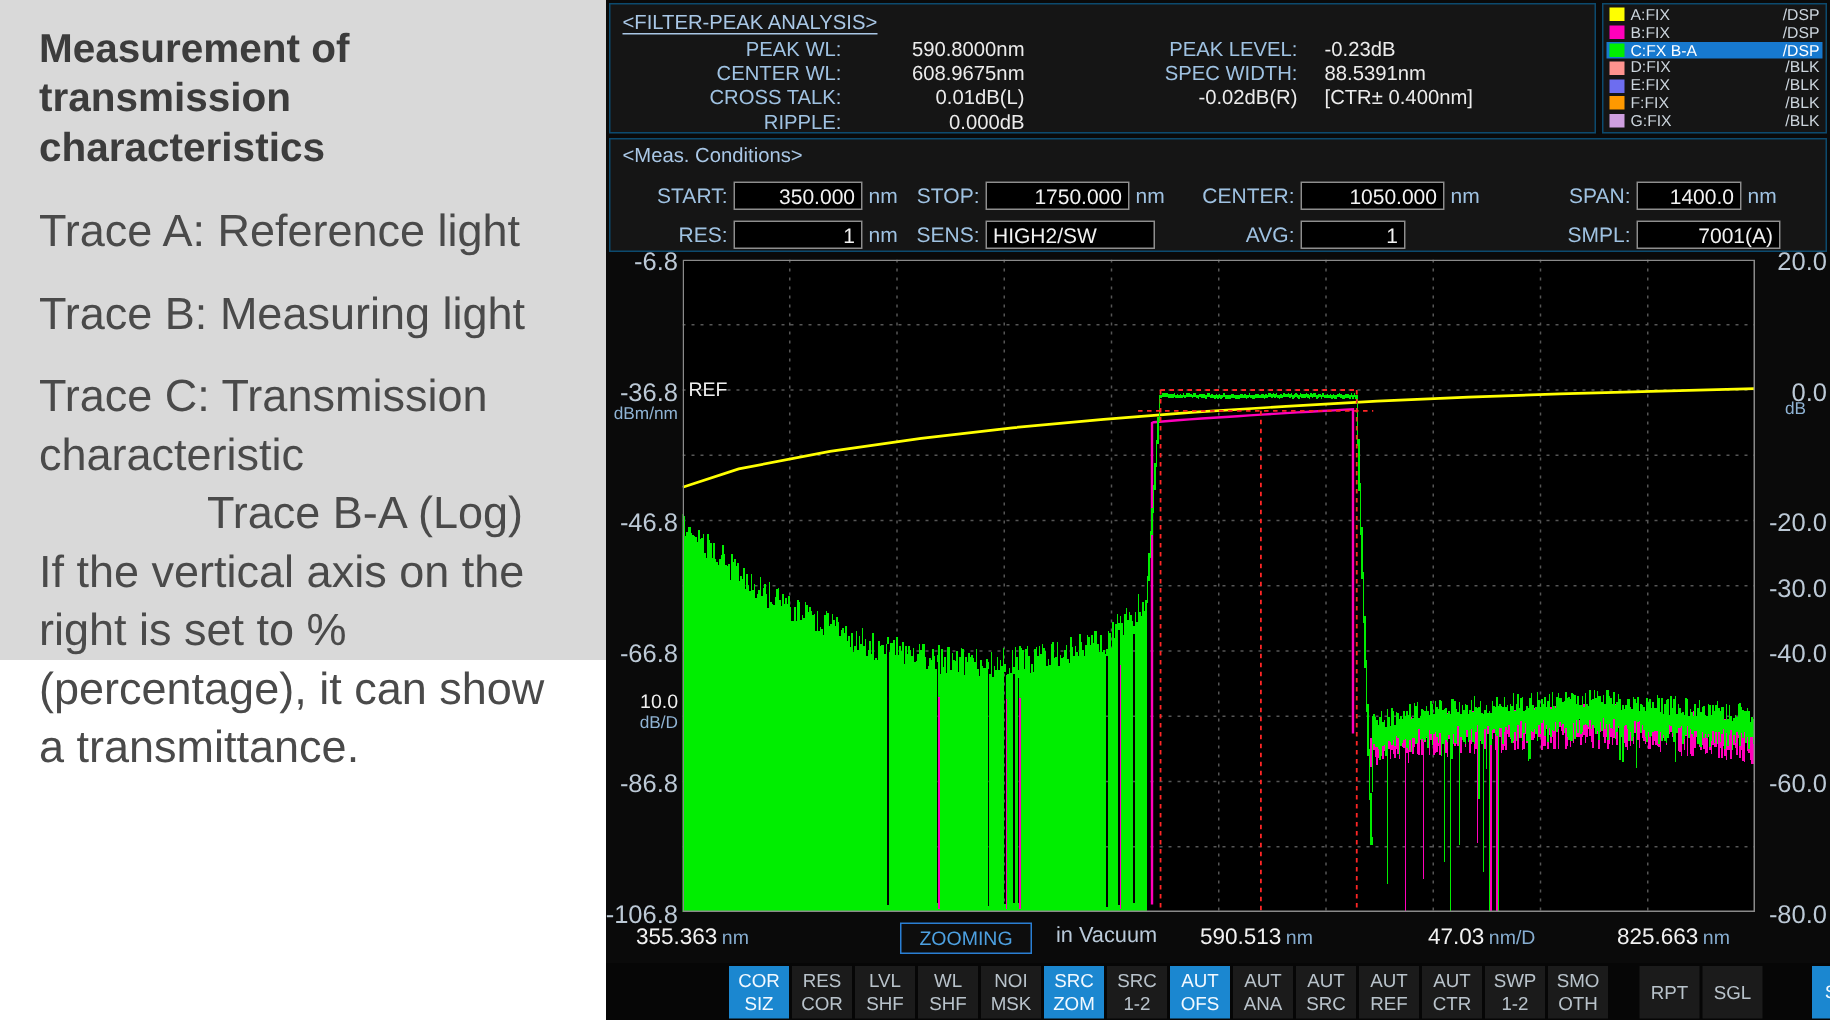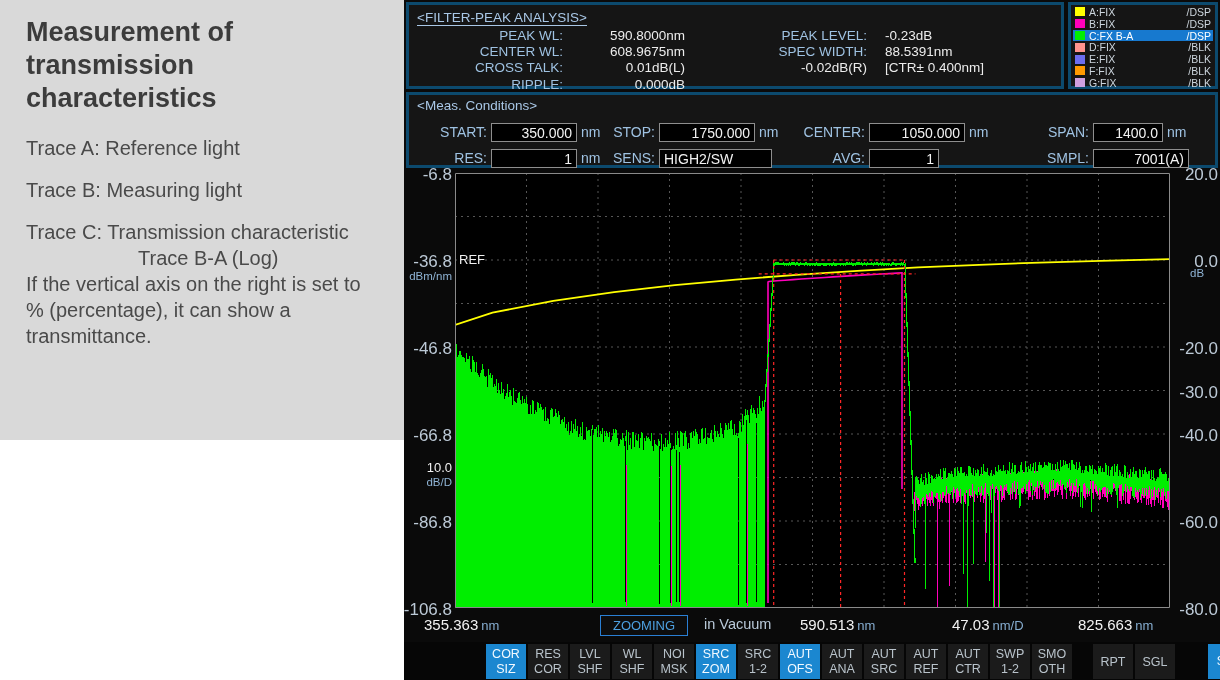--- a/index.html
+++ b/index.html
@@ -3,27 +3,27 @@
 <meta charset="utf-8">
 <style>
   html,body{margin:0;padding:0;overflow:hidden}
   body{width:1220px;height:680px;background:#ffffff;position:relative;
        font-family:"Liberation Sans",sans-serif;}
 
   
   .info{position:absolute;left:0;top:0;width:404px;height:440px;background:#d9d9d9;
         color:#464646;padding:10px 28px 0 26px;box-sizing:border-box}
   .info h1{font-size:27px;line-height:1.22;margin:6px 0 20px 0;color:#3c3c3c;font-weight:bold}
-  .info p{font-size:20px;line-height:1.3;margin:0 0 16px 0;color:#4a4a4a}
+  .info p{font-size:30px;line-height:1.3;margin:0 0 16px 0;color:#4a4a4a}
   .info p.nogap{margin-bottom:0}
   .info p.indent{padding-left:112px;margin-bottom:0}
 
   
   .screen{position:absolute;left:404px;top:0;width:816px;height:680px;background:#0a0a0a}
-  .panel{position:absolute;background:#151515;border:3px solid #0c4a6e;box-sizing:border-box}
+  .panel{position:absolute;background:#151515;border:1px solid #0c4a6e;box-sizing:border-box}
 
   
   .analysis{left:2px;top:2px;width:658px;height:87px;padding:3px 8px}
   .analysis-title{display:inline-block;font-size:13.5px;color:#a9c7e6;
                   border-bottom:1px solid #a9c7e6;margin-bottom:2px}
   .agrid{display:grid;grid-template-columns:146px 122px 182px 1fr;line-height:16.2px;font-size:13.5px}
   .agrid .c-lab{text-align:right;color:#9fc2e2}
   .agrid .c-val{text-align:right;color:#ececec}
   .agrid .c-vall{text-align:left;color:#ececec;padding-left:18px}
 

